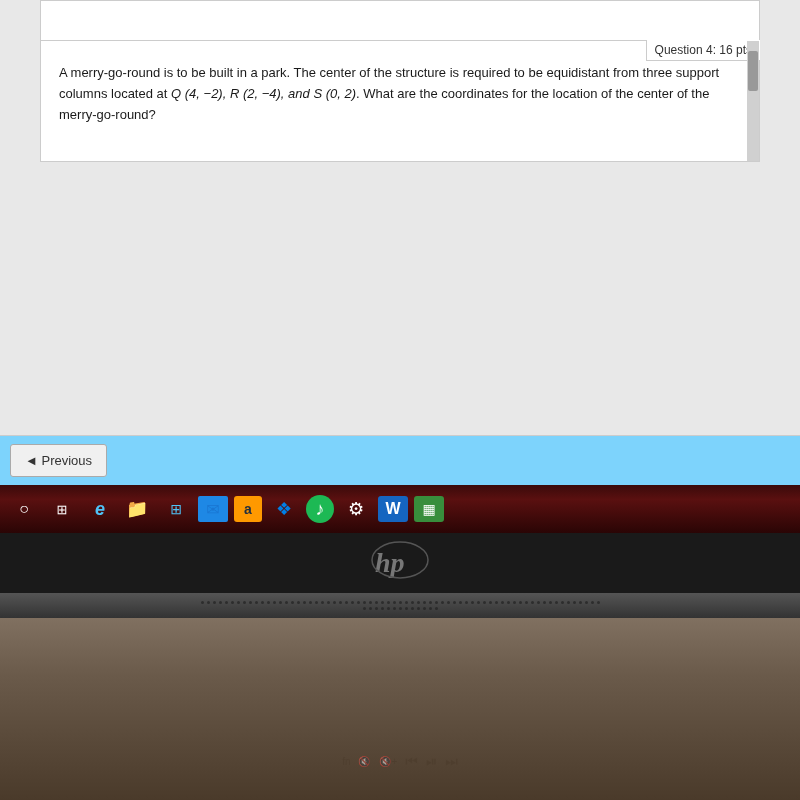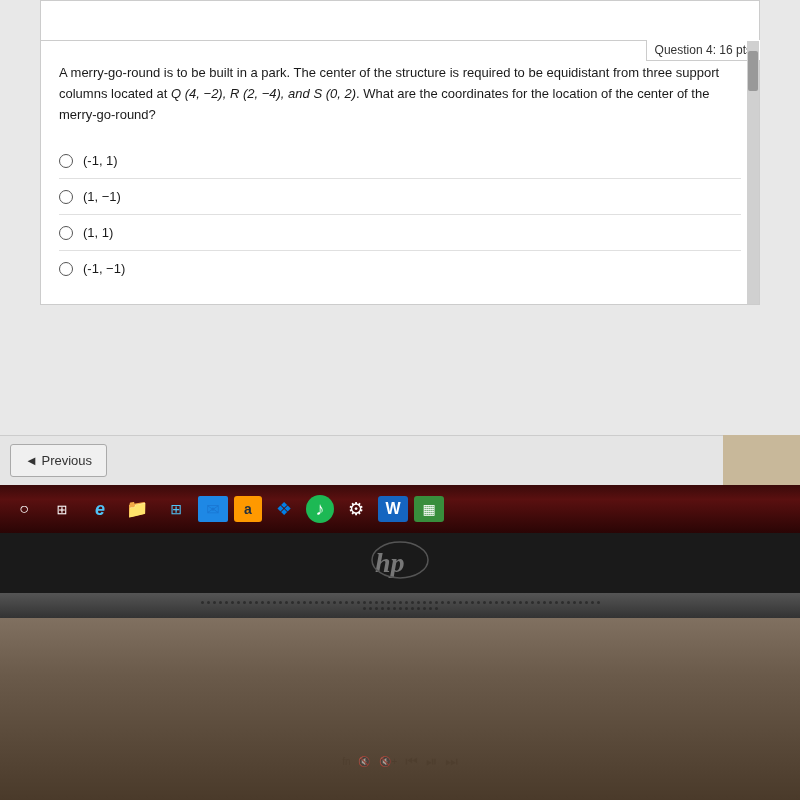--- a/index.html
+++ b/index.html
@@ -90,23 +90,23 @@
       border-radius: 50%;
       border: 1.5px solid #555;
       display: inline-block;
       margin-right: 10px;
       flex-shrink: 0;
       background: #fff;
     }
 
     
     .nav-area {
-      width: 723px;
+      width: 800px;
       height: 50px;
-      background: #e5e5e5;
+      background: #7dd3fc;
       display: flex;
       align-items: center;
       padding: 0 10px;
       border-top: 1px solid #ccc;
     }
 
     .prev-button {
       background: #f0f0f0;
       border: 1px solid #aaa;
       border-radius: 3px;
@@ -195,38 +195,20 @@
 
   <div class="question-card">
     <div class="question-label">Question 4: 16 pts</div>
 
     <p class="question-text">
       A merry-go-round is to be built in a park. The center of the structure is required to be equidistant from three
       support columns located at <span class="math"><i>Q</i> (4, −2), <i>R</i> (2, −4), and <i>S</i> (0, 2)</span>. What are the coordinates for the location of
       the center of the merry-go-round?
     </p>
 
-    <ul class="options-list">
-      <li class="option-item">
-        <span class="radio-circle"></span>
-        <span>(-1, 1)</span>
-      </li>
-      <li class="option-item">
-        <span class="radio-circle"></span>
-        <span>(1, −1)</span>
-      </li>
-      <li class="option-item">
-        <span class="radio-circle"></span>
-        <span>(1, 1)</span>
-      </li>
-      <li class="option-item">
-        <span class="radio-circle"></span>
-        <span>(-1, −1)</span>
-      </li>
-    </ul>
 
     <div class="scrollbar">
       <div class="scrollbar-thumb"></div>
     </div>
   </div>
 </div>
 
 <div class="nav-area">
   <button class="prev-button">◄ Previous</button>
 </div>

